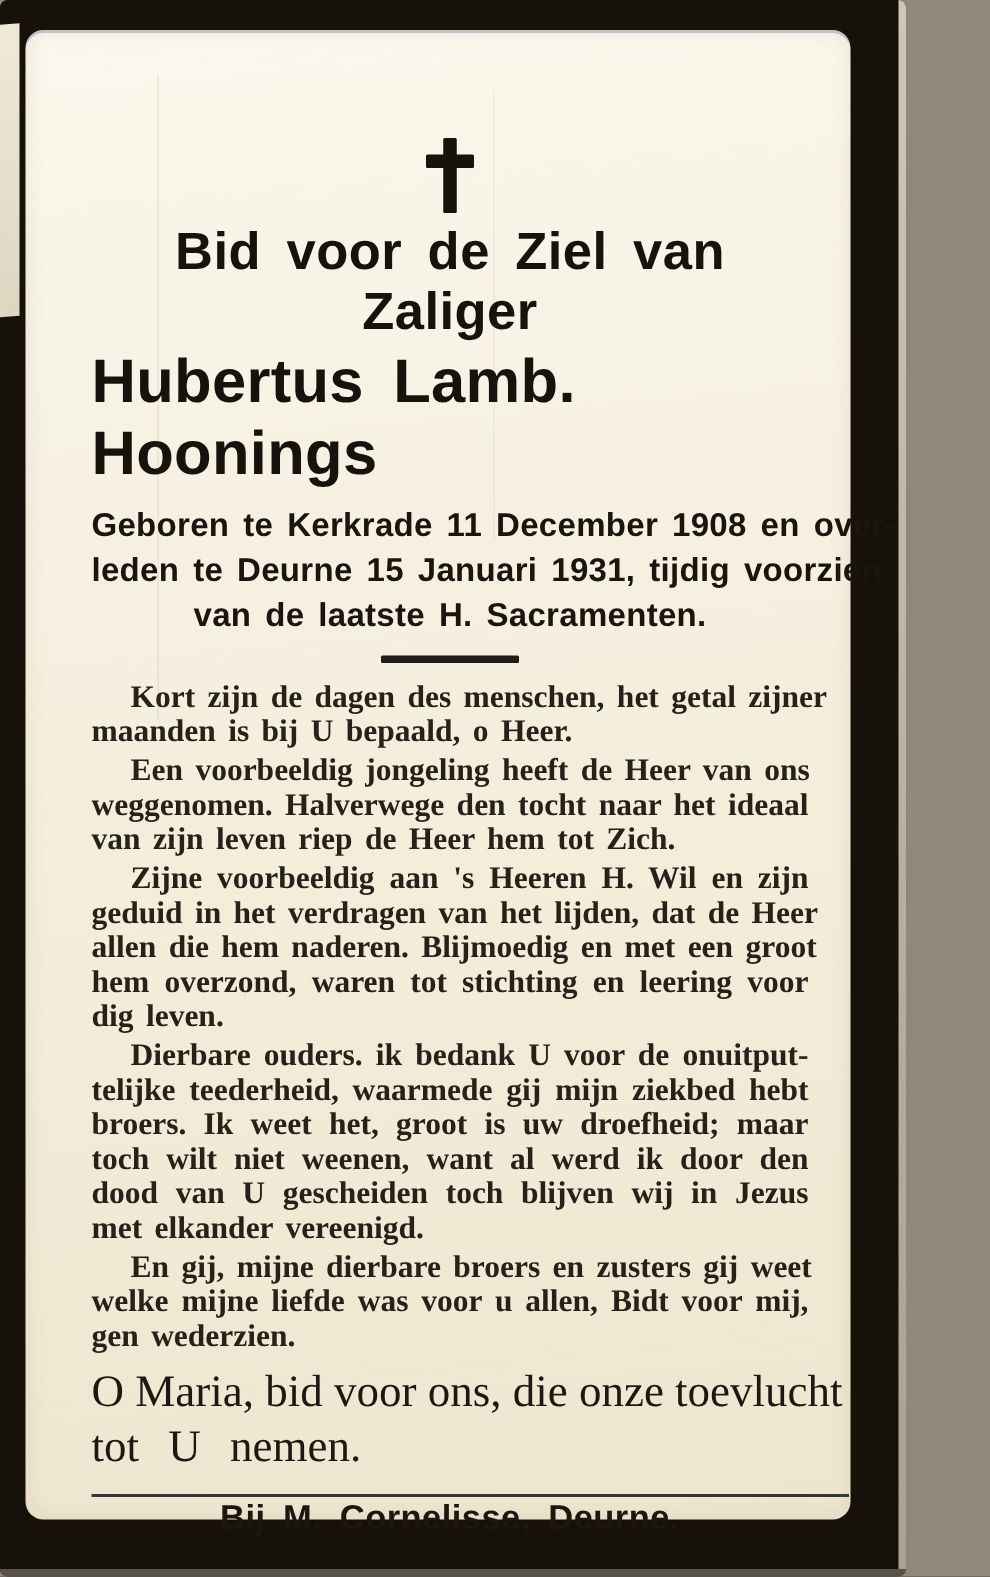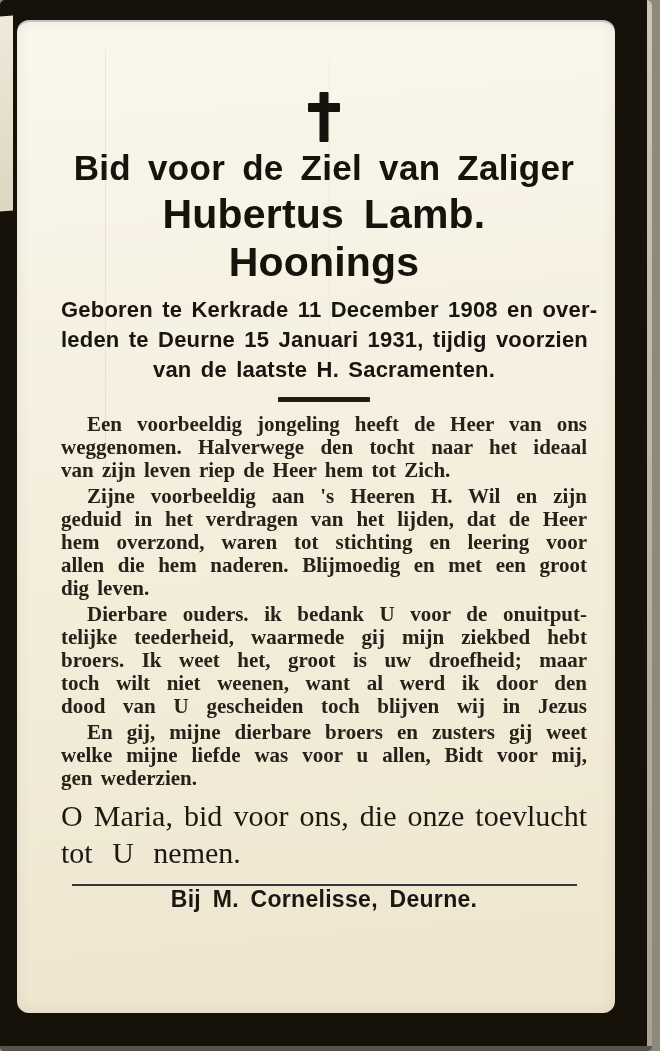--- a/index.html
+++ b/index.html
@@ -1,16 +1,16 @@
 <!DOCTYPE html>
 <html style="--frame: #171209; --paper: #f3edda; --ink: #262019; --rule: #34373d;"><head>
 <meta charset="utf-8">
 <style>
   html,body { margin:0; padding:0; background:#8f897b; }
-  .stage { width:652px; height:1051px; position:relative; overflow:hidden; }
+  .stage { width:604px; height:1051px; position:relative; overflow:hidden; }
 
   
   .card {
     position:absolute; inset:0;
     background:var(--frame, #171209);
     border-radius:5px;
     overflow:hidden;
     font-family:"Liberation Serif", serif;
   }
   .edge-right  { position:absolute; right:0; top:0; width:5px; height:100%;
@@ -40,21 +40,21 @@
   
   .cross { position:relative; width:32px; height:50px; margin:72px auto 0; }
   .cross::before { content:""; position:absolute; left:50%; transform:translateX(-50%);
                    top:0; width:9px; height:50px; background:#17120c; border-radius:1px; }
   .cross::after  { content:""; position:absolute; left:0; top:11px; width:32px; height:9px;
                    background:#17120c; border-radius:1px; }
 
   .title { margin-top:6px; text-align:center; color:#16120c;
            font:700 35px/40px "Liberation Sans", sans-serif;
            word-spacing:7px; letter-spacing:.3px; }
-  .name  { margin-top:2px; text-align:center; color:#16120c;
+  .name  { margin-top:2px; text-align:left; color:#16120c;
            font:700 41px/48px "Liberation Sans", sans-serif;
            word-spacing:8px; letter-spacing:.2px; }
 
   .intro { margin-top:9px; color:#1a150f;
            font:700 22px/30px "Liberation Sans", sans-serif;
            word-spacing:3px; letter-spacing:.2px; }
 
   .divider { width:92px; height:5px; background:#201c17; margin:12px auto 0; border-radius:1px; }
 
   .body-text { margin-top:11px; font:700 21px/23px "Liberation Serif", serif;
@@ -93,37 +93,42 @@
       <div class="intro">
           <div class="line first">Geboren te Kerkrade 11 December 1908 en over-</div>
           <div class="line">leden te Deurne 15 Januari 1931, tijdig voorzien</div>
           <div class="line last">van de laatste H. Sacramenten.</div>
         </div>
 
       <div class="divider"></div>
 
       <div class="body-text">
           <div class="para">
+            <div class="line first">Kort zijn de dagen des menschen, het getal zijner</div>
+            <div class="line last">maanden is bij U bepaald, o Heer.</div>
+          </div>
+          <div class="para">
             <div class="line first">Een voorbeeldig jongeling heeft de Heer van ons</div>
             <div class="line">weggenomen. Halverwege den tocht naar het ideaal</div>
             <div class="line last">van zijn leven riep de Heer hem tot Zich.</div>
           </div>
           <div class="para">
             <div class="line first">Zijne voorbeeldig aan 's Heeren H. Wil en zijn</div>
             <div class="line">geduid in het verdragen van het lijden, dat de Heer</div>
+            <div class="line">allen die hem naderen. Blijmoedig en met een groot</div>
             <div class="line">hem overzond, waren tot stichting en leering voor</div>
-            <div class="line">allen die hem naderen. Blijmoedig en met een groot</div>
             <div class="line last">dig leven.</div>
           </div>
           <div class="para">
             <div class="line first">Dierbare ouders. ik bedank U voor de onuitput-</div>
             <div class="line">telijke teederheid, waarmede gij mijn ziekbed hebt</div>
             <div class="line">broers. Ik weet het, groot is uw droefheid; maar</div>
             <div class="line">toch wilt niet weenen, want al werd ik door den</div>
             <div class="line">dood van U gescheiden toch blijven wij in Jezus</div>
+            <div class="line last">met elkander vereenigd.</div>
           </div>
           <div class="para">
             <div class="line first">En gij, mijne dierbare broers en zusters gij weet</div>
             <div class="line">welke mijne liefde was voor u allen, Bidt voor mij,</div>
             <div class="line last">gen wederzien.</div>
           </div>
         </div>
 
       <div class="prayer">
           <div class="line first">O Maria, bid voor ons, die onze toevlucht</div>

